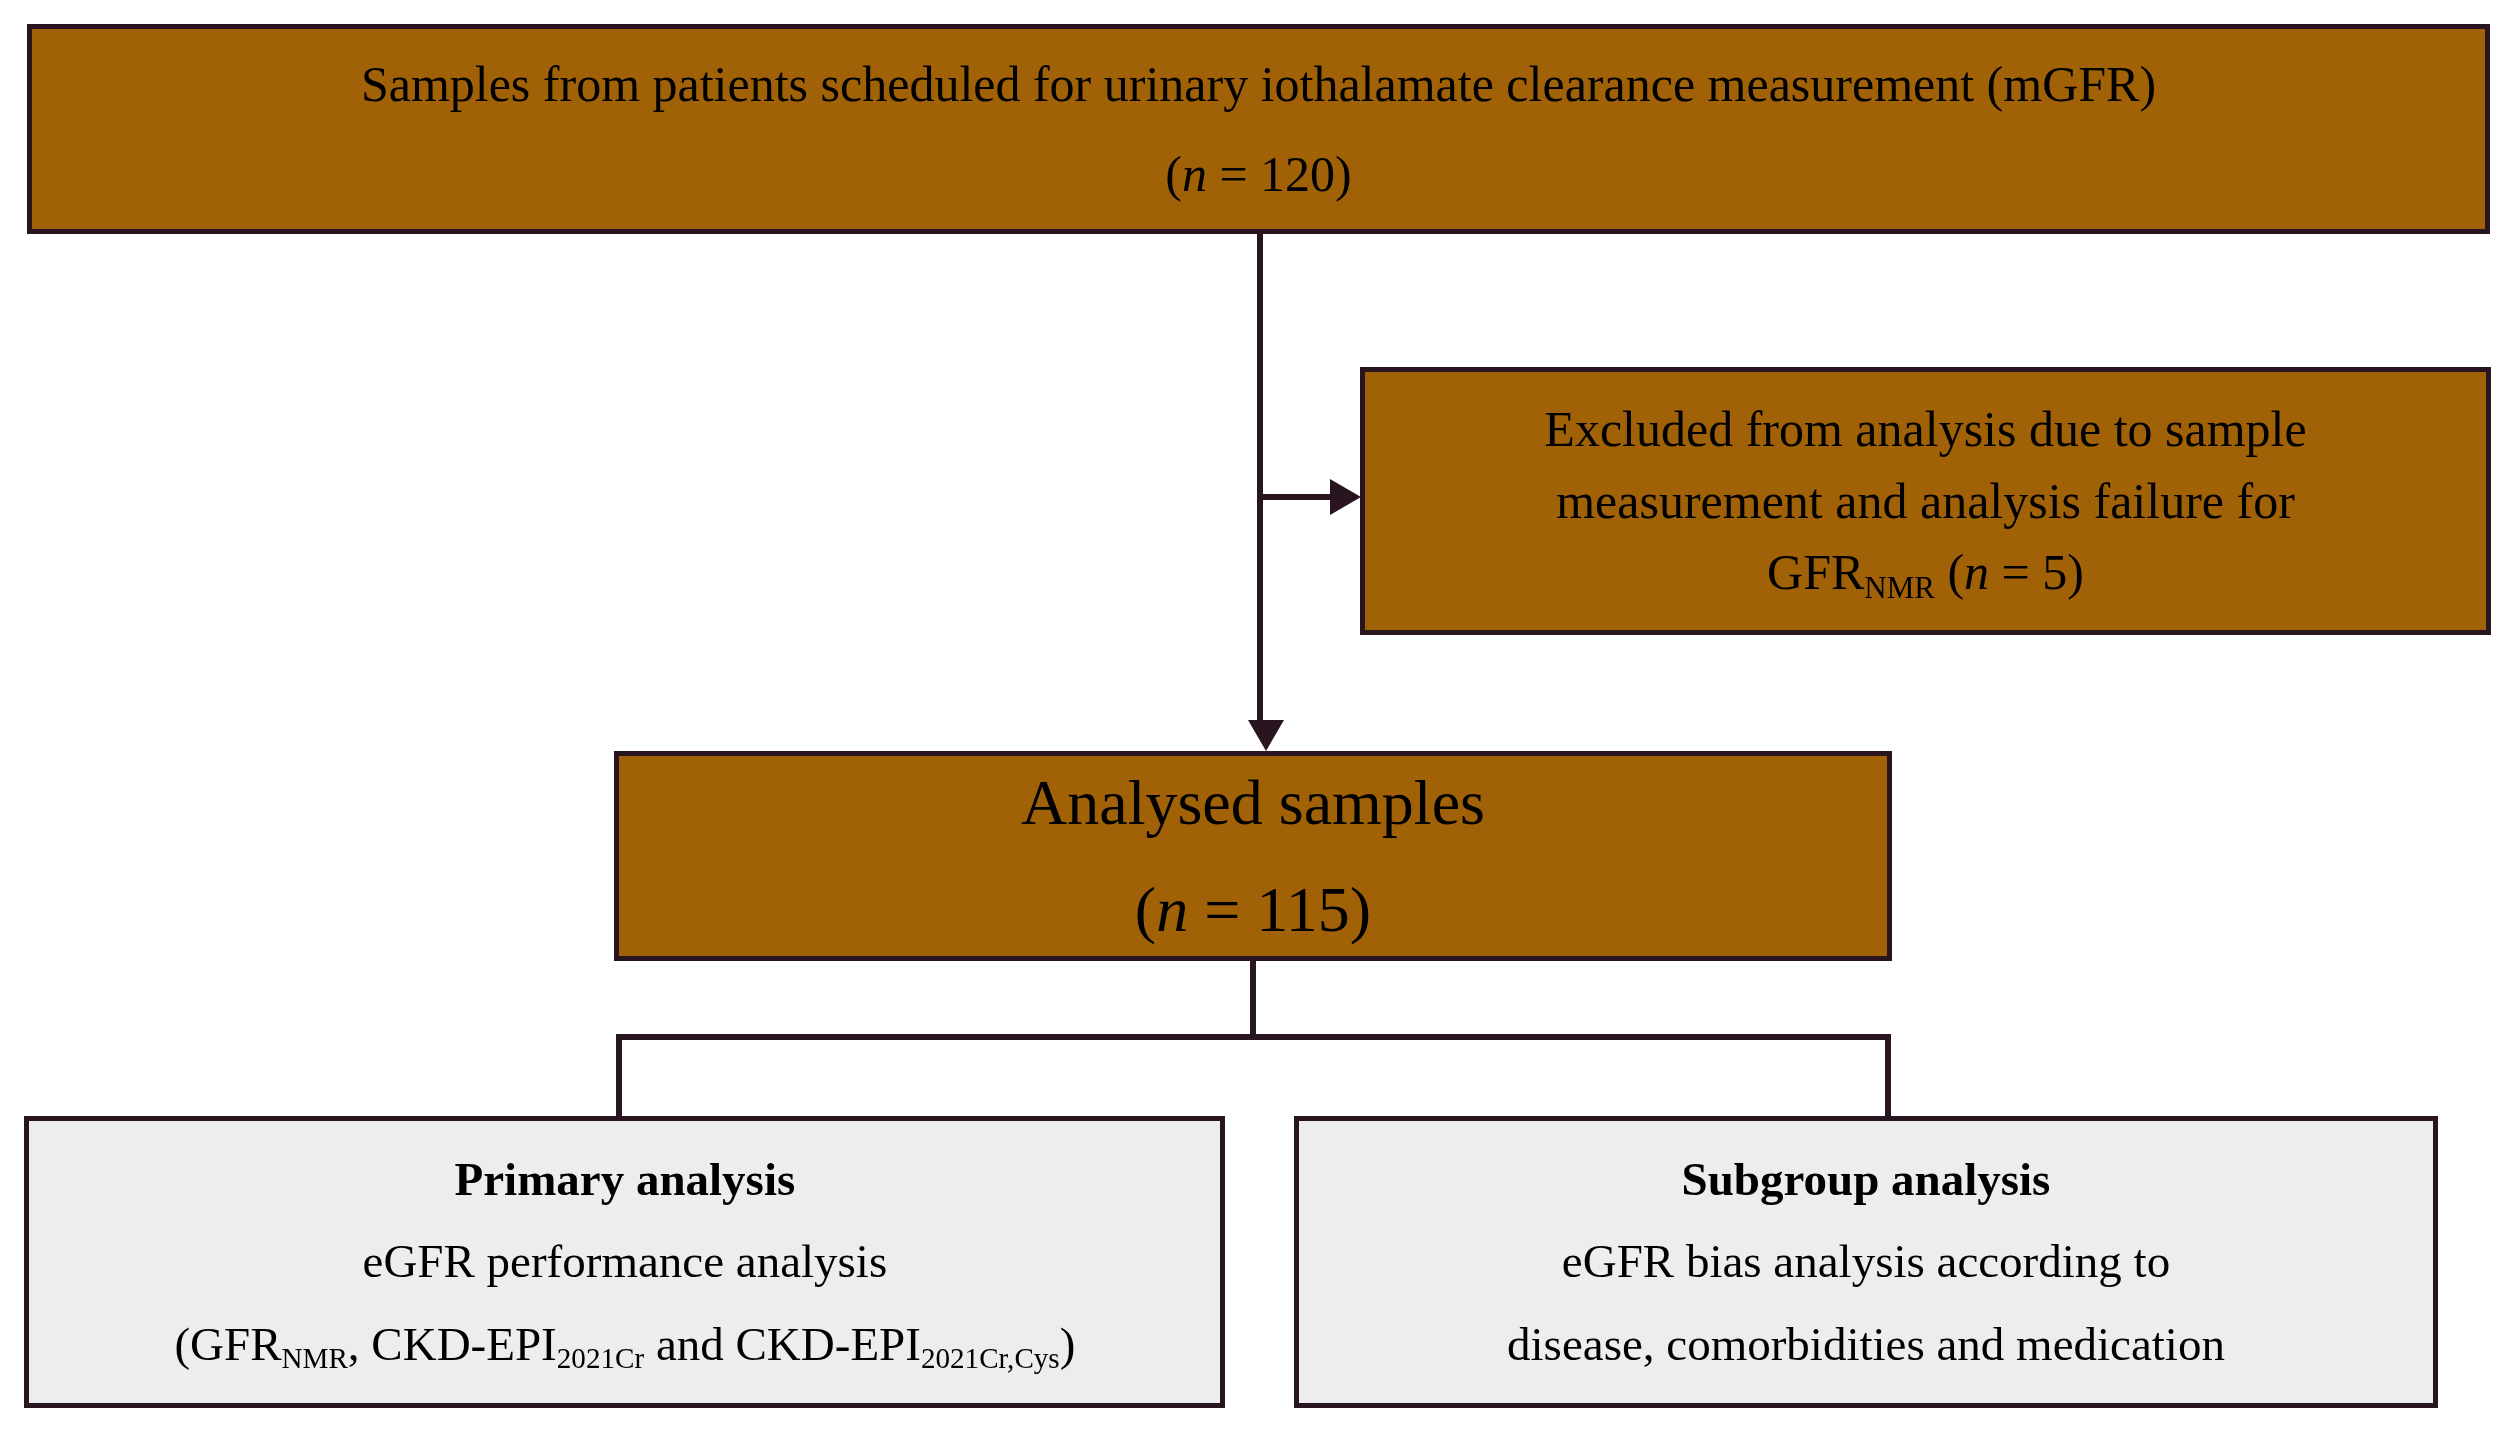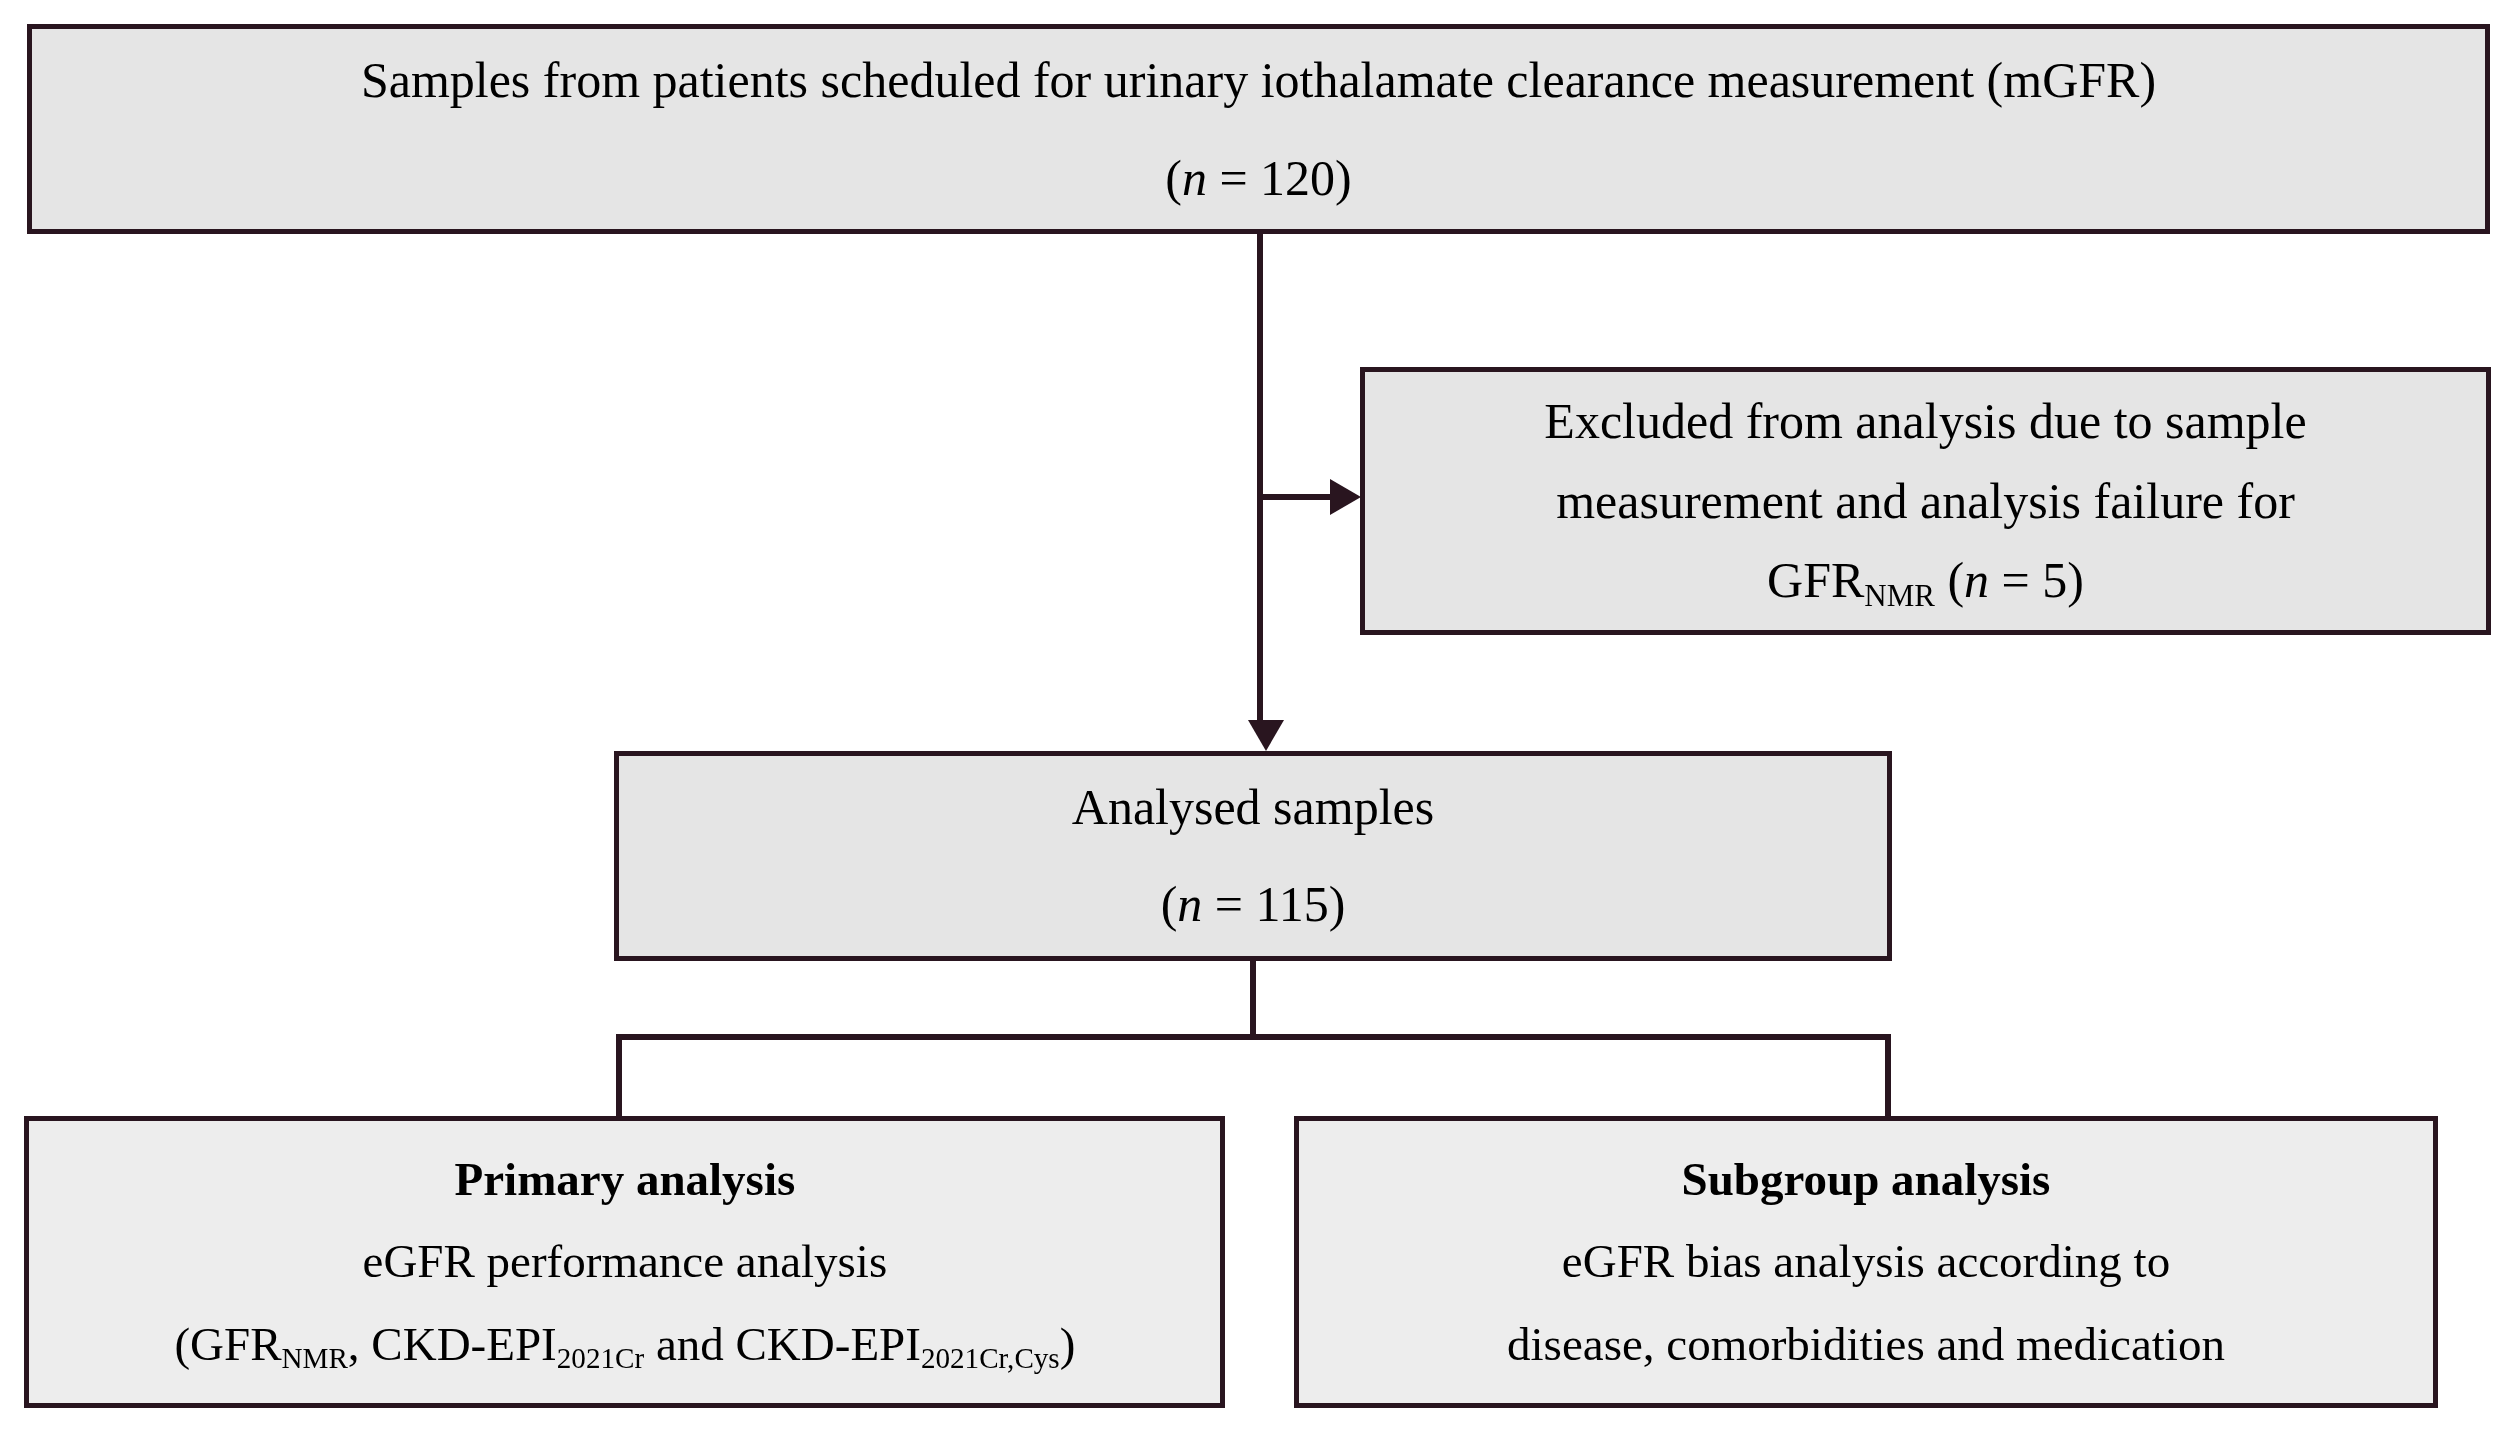--- a/index.html
+++ b/index.html
@@ -26,22 +26,21 @@
     border: 5.7px solid #29151f;
     display: flex;
     flex-direction: column;
     align-items: center;
     justify-content: center;
     text-align: center;
     line-height: 1.30;
   }
 
   .node.plain {
-    background: #e5e5e5;
-    gap: 8px;
+    background: #a16207;
   }
 
   .node.shaded {
     background: #ededed;
   }
 
   .node .line {
     display: block;
     width: 100%;
     padding: 0 11.4px;
@@ -67,21 +66,21 @@
     font-size: 50px;
     text-align: center;
   }
   #node-excluded .line + .line { margin-top: 6.5px; }
 
   #node-analysed {
     left: 614px;
     top: 751px;
     width: 1278px;
     height: 210px;
-    font-size: 50px;
+    font-size: 64px;
   }
   #node-analysed .line + .line { margin-top: 24.4px; }
 
   #node-primary {
     left: 24.4px;
     top: 1116px;
     width: 1201px;
     height: 292px;
     font-size: 47px;
   }

